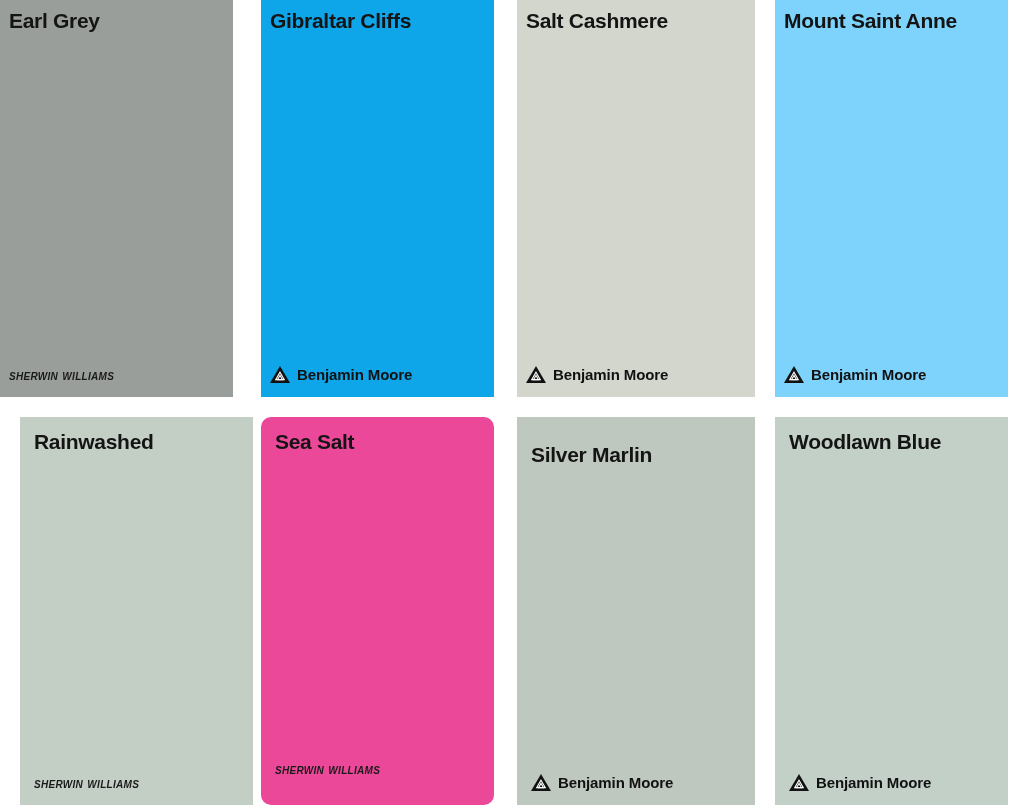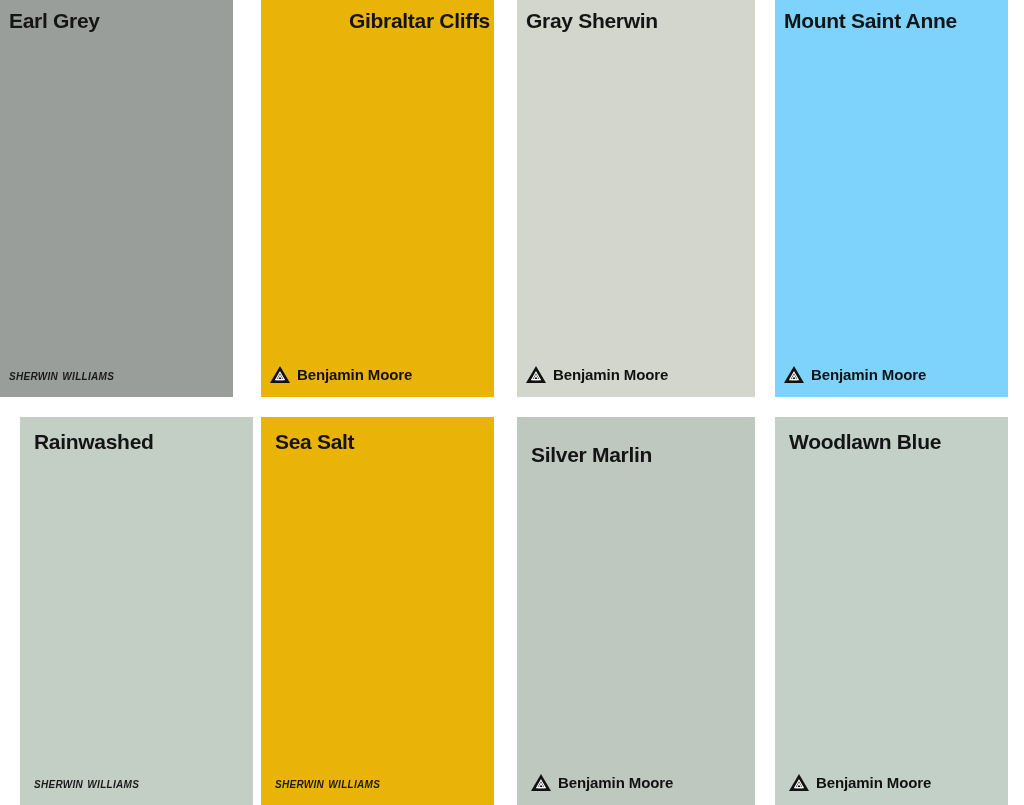--- a/index.html
+++ b/index.html
@@ -74,34 +74,34 @@
 <div class="grid">
 
   <div class="swatch" style="left: 0px; top: 0px; width: 233px; height: 397px; padding: 10px 0px 14px 9px; background-color: rgb(154, 158, 154);">
     <div class="swatch-title">Earl Grey</div>
     <div class="brand brand-sw">
 
       <span class="brand-label">Sherwin Williams</span>
     </div>
   </div>
 
-  <div class="swatch" style="left: 261px; top: 0px; width: 233px; height: 397px; padding: 10px 4px 14px 9px; background-color: #eab308; text-align: right;">
+  <div class="swatch" style="left: 261px; top: 0px; width: 233px; height: 397px; padding: 10px 16px 14px 9px; background-color: #0ea5e9;">
     <div class="swatch-title">Gibraltar Cliffs</div>
     <div class="brand brand-bm">
       <svg class="bm-mark" viewBox="0 0 20 17" aria-hidden="true">
         <path d="M10 0 L20 17 L0 17 Z" fill="#111111"></path>
         <path d="M10 6.2 L14.3 13.6 L5.7 13.6 Z" fill="none" stroke="#ffffff" stroke-width="1.1"></path>
         <path d="M10 9.4 L12.5 13.6 L7.5 13.6 Z" fill="none" stroke="#ffffff" stroke-width="1.1"></path>
       </svg>
       <span class="brand-label">Benjamin Moore</span>
     </div>
   </div>
 
   <div class="swatch" style="left: 517px; top: 0px; width: 238px; height: 397px; padding: 10px 0px 14px 9px; background-color: rgb(210, 214, 205);">
-    <div class="swatch-title">Gray Sherwin</div>
+    <div class="swatch-title">Salt Cashmere</div>
     <div class="brand brand-bm">
       <svg class="bm-mark" viewBox="0 0 20 17" aria-hidden="true">
         <path d="M10 0 L20 17 L0 17 Z" fill="#111111"></path>
         <path d="M10 6.2 L14.3 13.6 L5.7 13.6 Z" fill="none" stroke="#ffffff" stroke-width="1.1"></path>
         <path d="M10 9.4 L12.5 13.6 L7.5 13.6 Z" fill="none" stroke="#ffffff" stroke-width="1.1"></path>
       </svg>
       <span class="brand-label">Benjamin Moore</span>
     </div>
   </div>
 
@@ -118,21 +118,21 @@
   </div>
 
   <div class="swatch" style="left: 0px; top: 417px; width: 233px; height: 388px; padding: 14px 0px 14px 14px; background-color: rgb(195, 207, 197); margin-left: 20px;">
     <div class="swatch-title">Rainwashed</div>
     <div class="brand brand-sw">
 
       <span class="brand-label">Sherwin Williams</span>
     </div>
   </div>
 
-  <div class="swatch" style="left: 261px; top: 417px; width: 233px; height: 388px; padding: 14px 0px 14px 14px; background-color: #eab308;">
+  <div class="swatch" style="left: 261px; top: 417px; width: 233px; height: 388px; padding: 14px 0px 28px 14px; background-color: #ec4899; border-radius: 10px;">
     <div class="swatch-title">Sea Salt</div>
     <div class="brand brand-sw">
 
       <span class="brand-label">Sherwin Williams</span>
     </div>
   </div>
 
   <div class="swatch" style="left: 517px; top: 417px; width: 238px; height: 388px; padding: 27px 0px 14px 14px; background-color: rgb(191, 200, 190);">
     <div class="swatch-title">Silver Marlin</div>
     <div class="brand brand-bm">

